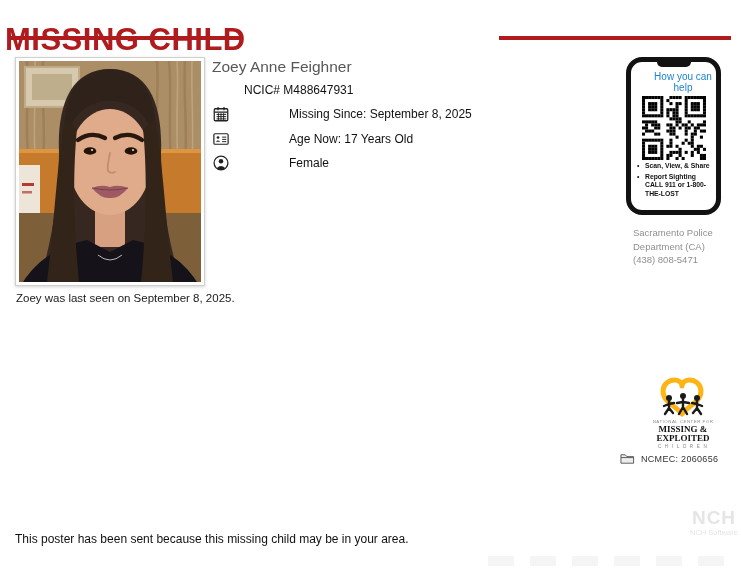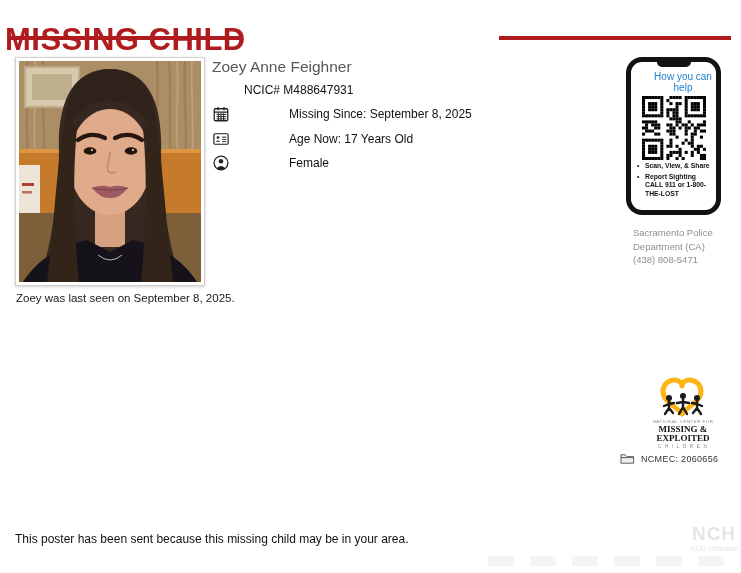--- a/index.html
+++ b/index.html
@@ -50,21 +50,21 @@
   .adam-logo svg { width:100%; height:100%; display:block; }
   .ncmec-logo { position:absolute; left:644px; top:377px; width:80px; height:72px; }
   .ncmec-logo svg { width:100%; height:100%; display:block; }
 
   .case-row { position:absolute; left:620px; top:452px; display:flex; align-items:center; }
   .case-row svg { width:15px; height:13px; margin-right:6px; }
   .case-label { font-size:9px; color:#333; letter-spacing:0.3px; }
 
   
   .footer-notice { position:absolute; left:15px; top:532px; font-size:12px; color:#111; }
-  .nch-mark { position:absolute; left:687px; top:524px; width:54px; text-align:center; color:#e5e5e5; }
+  .nch-mark { position:absolute; left:687px; top:508px; width:54px; text-align:center; color:#e5e5e5; }
   .nch-big { font-size:19px; font-weight:bold; letter-spacing:1px; line-height:19px; }
   .nch-small { font-size:7.5px; margin-top:1px; }
   .faint-band { position:absolute; left:488px; top:556px; width:247px; height:10px; opacity:.85;
     background:repeating-linear-gradient(90deg,#f3f3f3 0 26px,#ffffff 26px 42px); }
 </style>
 </head>
 <body>
 
 <div class="poster">
 

